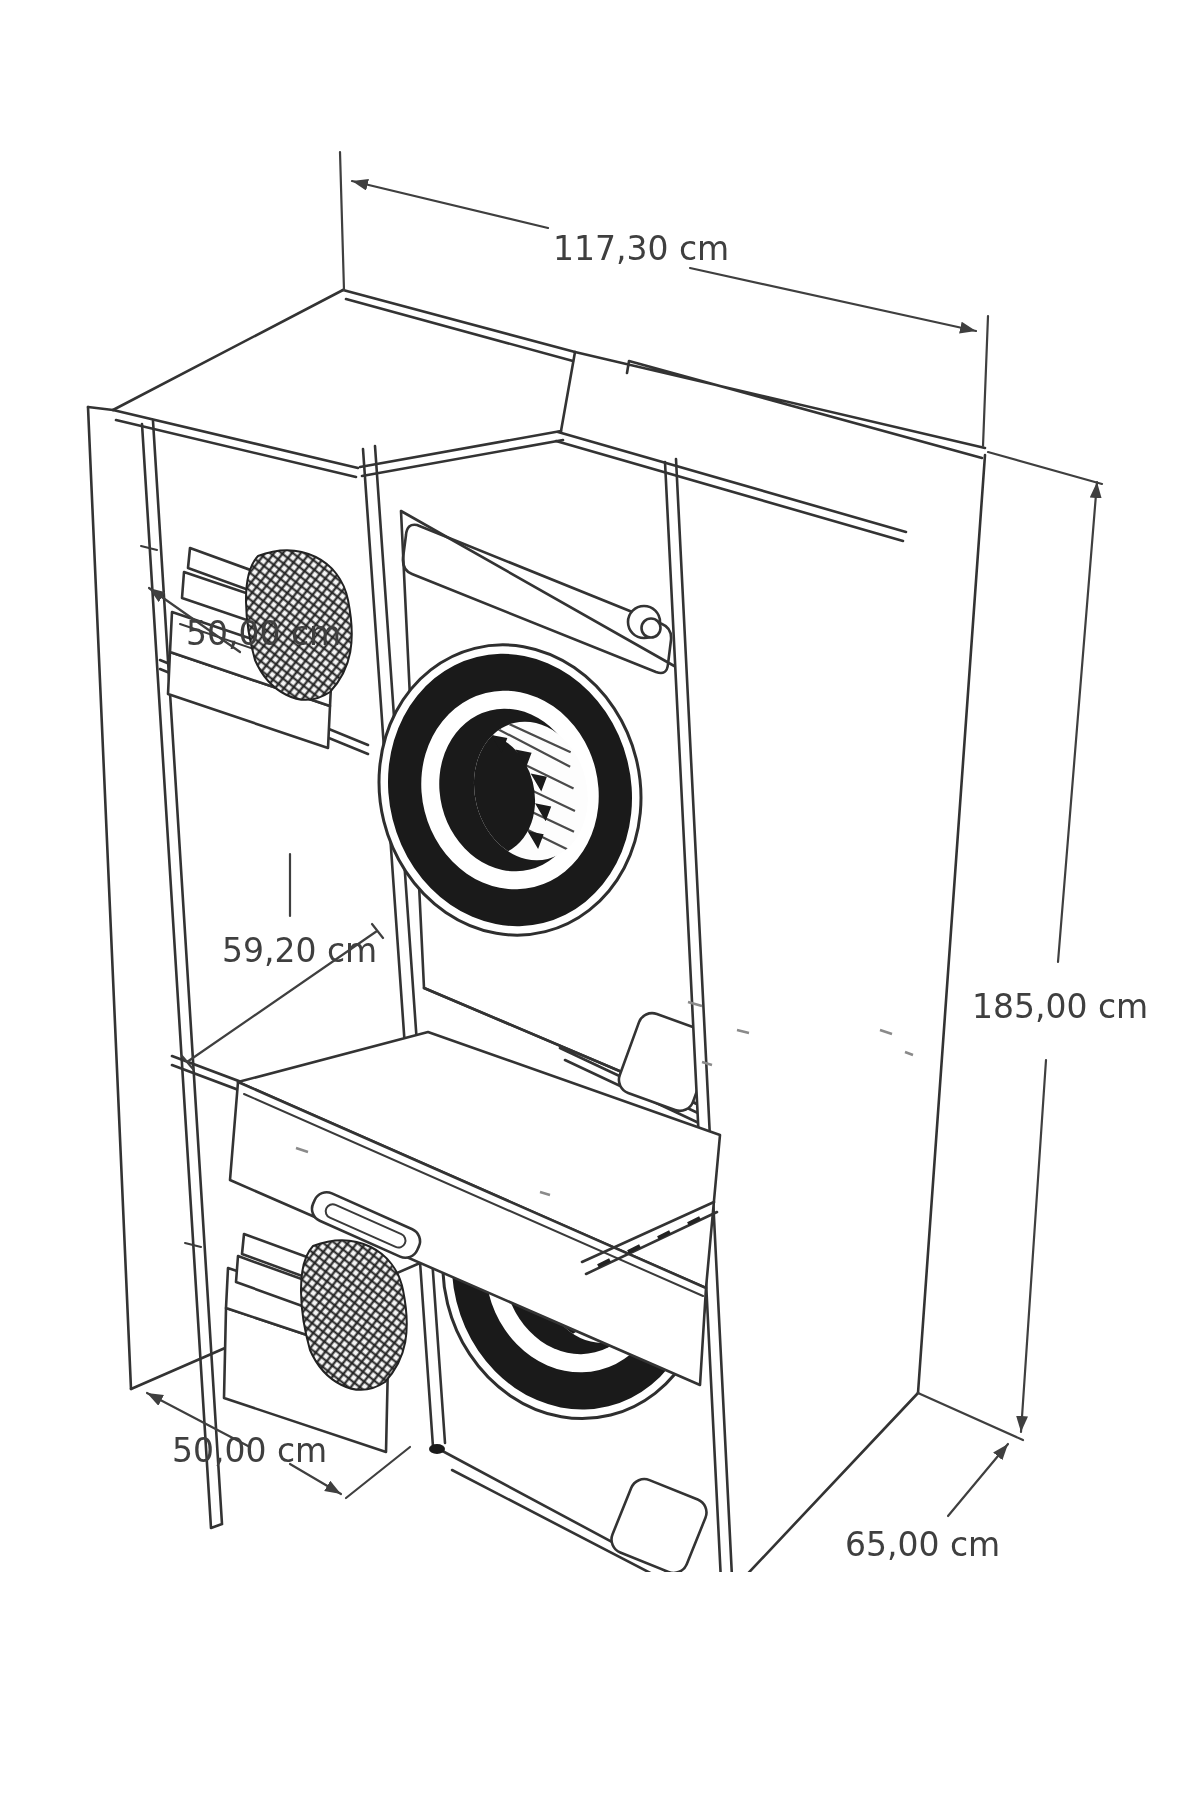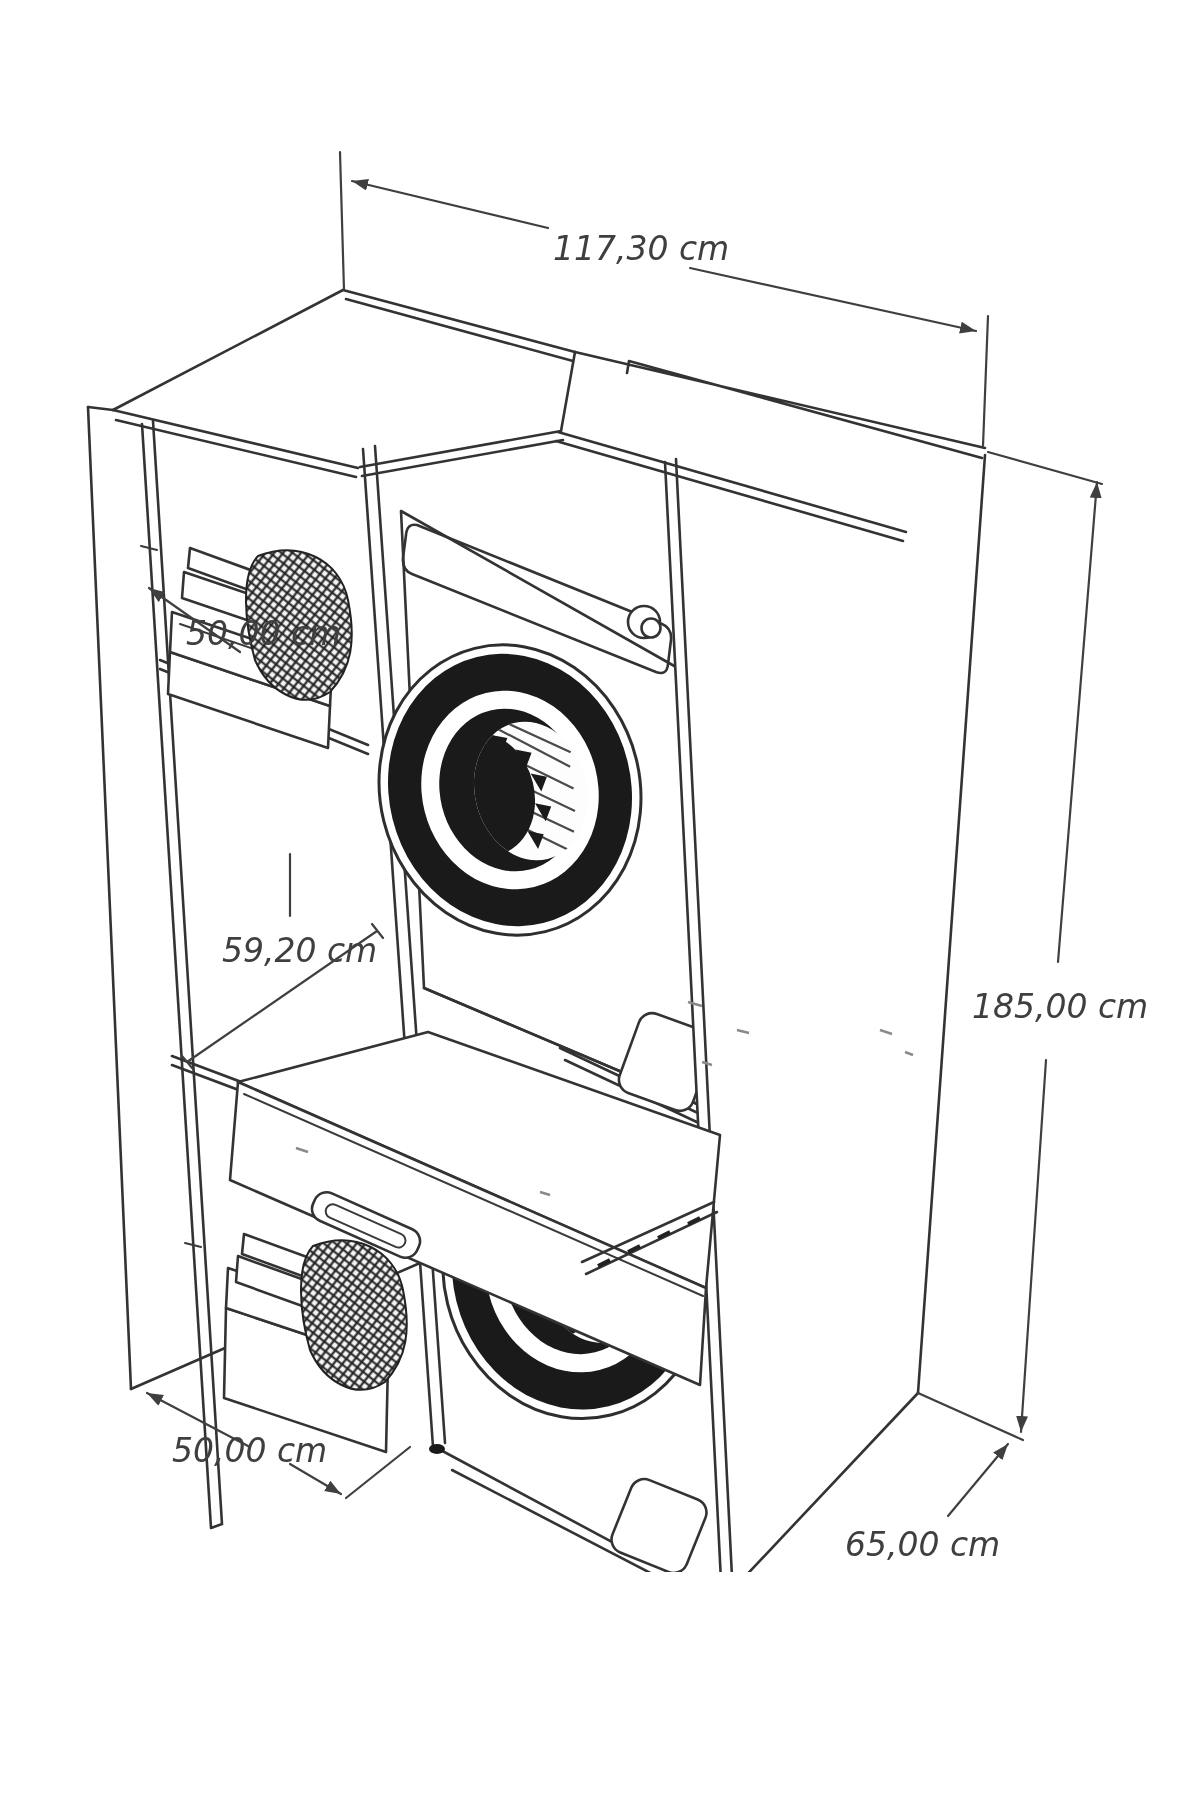--- a/index.html
+++ b/index.html
@@ -1,16 +1,16 @@
 <!DOCTYPE html>
 <html><head>
 <meta charset="utf-8">
 <style>
   html,body{margin:0;padding:0;background:#ffffff;}
-  .stage{position:relative;width:1200px;height:1572px;background:#ffffff;overflow:hidden;font-style:italic;}
+  .stage{position:relative;width:1200px;height:1572px;background:#ffffff;overflow:hidden;}
   svg{display:block;}
   text.dim{font-family:"DejaVu Sans","Liberation Sans",sans-serif;font-size:33px;fill:#3f3f3f;}
   .ln{stroke:#333;stroke-width:2.6;fill:none;stroke-linecap:round;stroke-linejoin:round;}
   .lnthin{stroke:#3a3a3a;stroke-width:2;fill:none;stroke-linecap:round;}
   .dimln{stroke:#3f3f3f;stroke-width:2.2;fill:none;stroke-linecap:round;}
   .white{fill:#ffffff;}
   .dark{fill:#1a1a1a;}
 </style>
 </head>
 <body>

